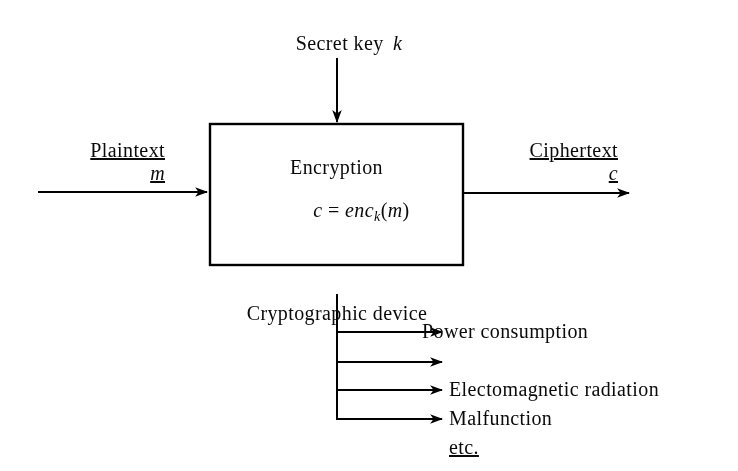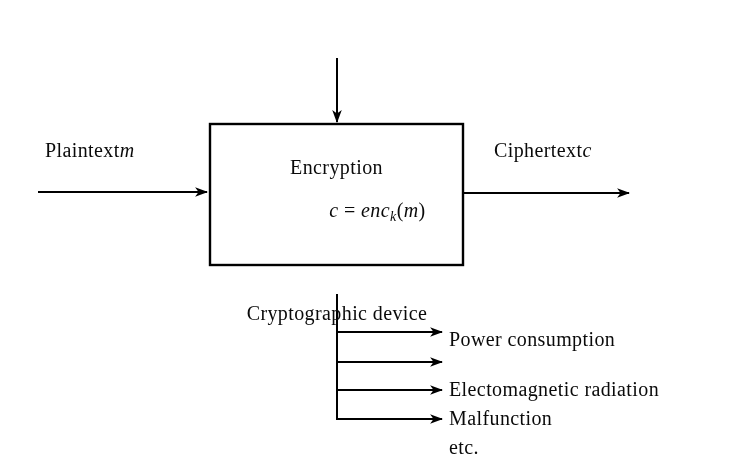--- a/index.html
+++ b/index.html
@@ -26,22 +26,23 @@
     font-family: "Liberation Serif", serif;
     font-size: 20px;
     line-height: 23px;
     letter-spacing: 0.4px;
     color: #0a0a0a;
     white-space: nowrap;
   }
   .center { text-align: center; }
   .stack {
     display: flex;
-    flex-direction: row;
+    flex-direction: column;
     align-items: flex-end;
+    text-decoration: underline;
   }
   .var { font-style: italic; }
   .formula { font-style: italic; }
   .formula .upright { font-style: normal; }
   .formula .sub {
     font-size: 14px;
     font-style: italic;
     vertical-align: -4px;
   }
 </style>
@@ -66,37 +67,41 @@
     <rect x="210" y="124" width="253" height="141" fill="none" stroke="#000000" stroke-width="2.4"></rect>
 
     <line x1="337" y1="294" x2="337" y2="420" stroke="#000000" stroke-width="2"></line>
 
     <line x1="337" y1="332" x2="442" y2="332" stroke="#000000" stroke-width="2" marker-end="url(#arr)"></line>
     <line x1="337" y1="362" x2="442" y2="362" stroke="#000000" stroke-width="2" marker-end="url(#arr)"></line>
     <line x1="337" y1="390" x2="442" y2="390" stroke="#000000" stroke-width="2" marker-end="url(#arr)"></line>
     <line x1="336" y1="419" x2="442" y2="419" stroke="#000000" stroke-width="2" marker-end="url(#arr)"></line>
   </svg>
 
+  <div class="label center" style="left:249px; top:32px; width:200px;">
+    <span>Secret key</span>
+    <span class="var" style="margin-left:4px;">k</span>
+  </div>
 
   <div class="label stack" style="left:45px; top:139px; width:120px;">
     <span>Plaintext</span>
     <span class="var">m</span>
   </div>
 
   <div class="label center" style="left:210px; top:156px; width:253px;">Encryption</div>
 
   <div class="label stack" style="left:494px; top:139px; width:124px;">
     <span>Ciphertext</span>
     <span class="var">c</span>
   </div>
 
-  <div class="label center formula" style="left:210px; top:199px; width:303px;padding-left:16px;">
+  <div class="label center formula" style="left:210px; top:199px; width:303px;">
     <span>c</span><span class="upright"> = </span><span>enc</span><span class="sub">k</span><span class="upright">(</span><span>m</span><span class="upright">)</span>
   </div>
 
   <div class="label center" style="left:211px; top:267px; width:252px;margin-top:35px;">Cryptographic device</div>
 
-  <div class="label" style="left:449px; top:320px;margin-top:8px;">Power consumption</div>
+  <div class="label" style="left:422px; top:320px;">Power consumption</div>
   <div class="label" style="left:449px; top:378px;">Electomagnetic radiation</div>
   <div class="label" style="left:449px; top:407px;">Malfunction</div>
-  <div class="label" style="left:449px; top:436px;">etc.</div>
+  <div class="label" style="left:449px; top:436px;text-decoration:underline;">etc.</div>
 
 </div>
 
 </body></html>

